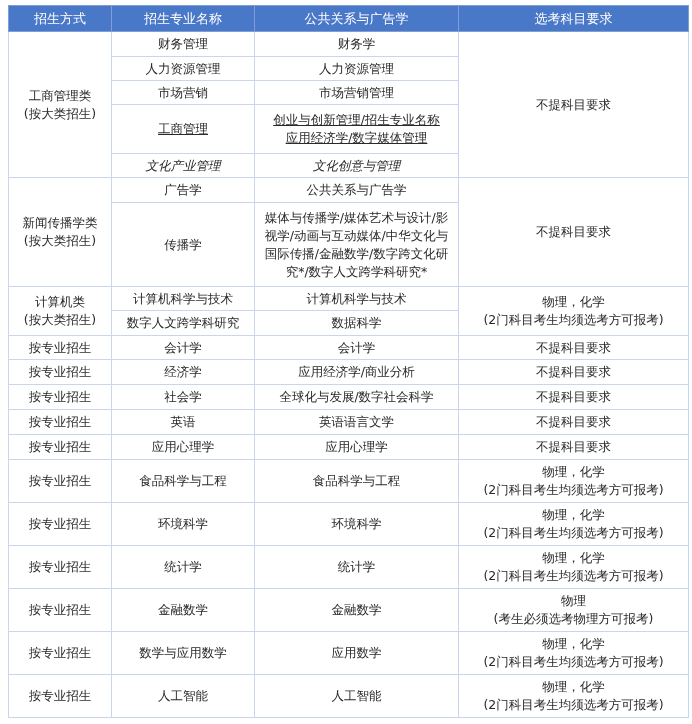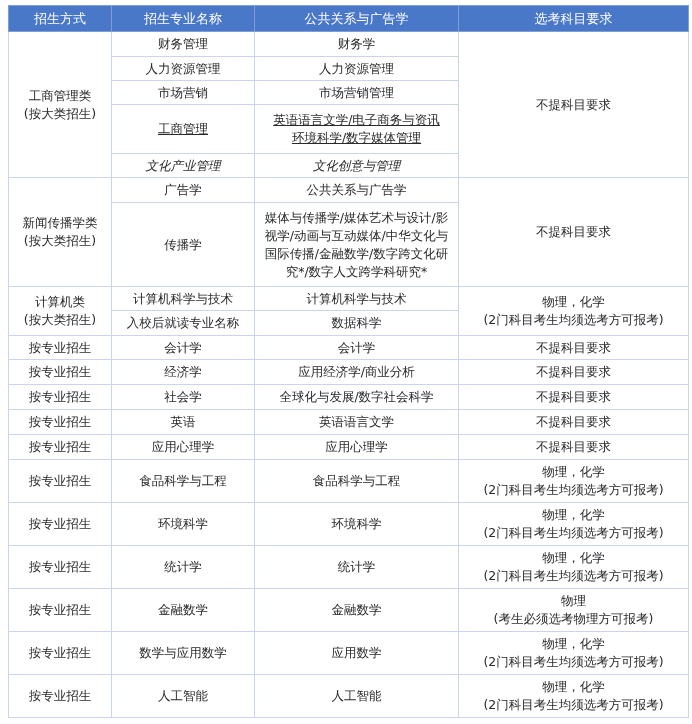--- a/index.html
+++ b/index.html
@@ -66,22 +66,22 @@
         </td>
         <td>
           <span class="line">市场营销管理</span>
         </td>
       </tr>
       <tr style="height: 49px; text-decoration: underline;">
         <td>
           <span class="line">工商管理</span>
         </td>
         <td>
-          <span class="line">英语语言文学/电子商务与资讯</span>
-          <span class="line">环境科学/数字媒体管理</span>
+          <span class="line">创业与创新管理/招生专业名称</span>
+          <span class="line">应用经济学/数字媒体管理</span>
         </td>
       </tr>
       <tr style="height: 24px; font-style: italic;">
         <td>
           <span class="line">文化产业管理</span>
         </td>
         <td>
           <span class="line">文化创意与管理</span>
         </td>
       </tr>
@@ -122,21 +122,21 @@
         <td>
           <span class="line">计算机科学与技术</span>
         </td>
         <td rowspan="2">
           <span class="line">物理，化学</span>
           <span class="line">(2门科目考生均须选考方可报考)</span>
         </td>
       </tr>
       <tr style="height: 25px;">
         <td>
-          <span class="line">入校后就读专业名称</span>
+          <span class="line">数字人文跨学科研究</span>
         </td>
         <td>
           <span class="line">数据科学</span>
         </td>
       </tr>
       <tr style="height: 24px;">
         <td>
           <span class="line">按专业招生</span>
         </td>
         <td>

